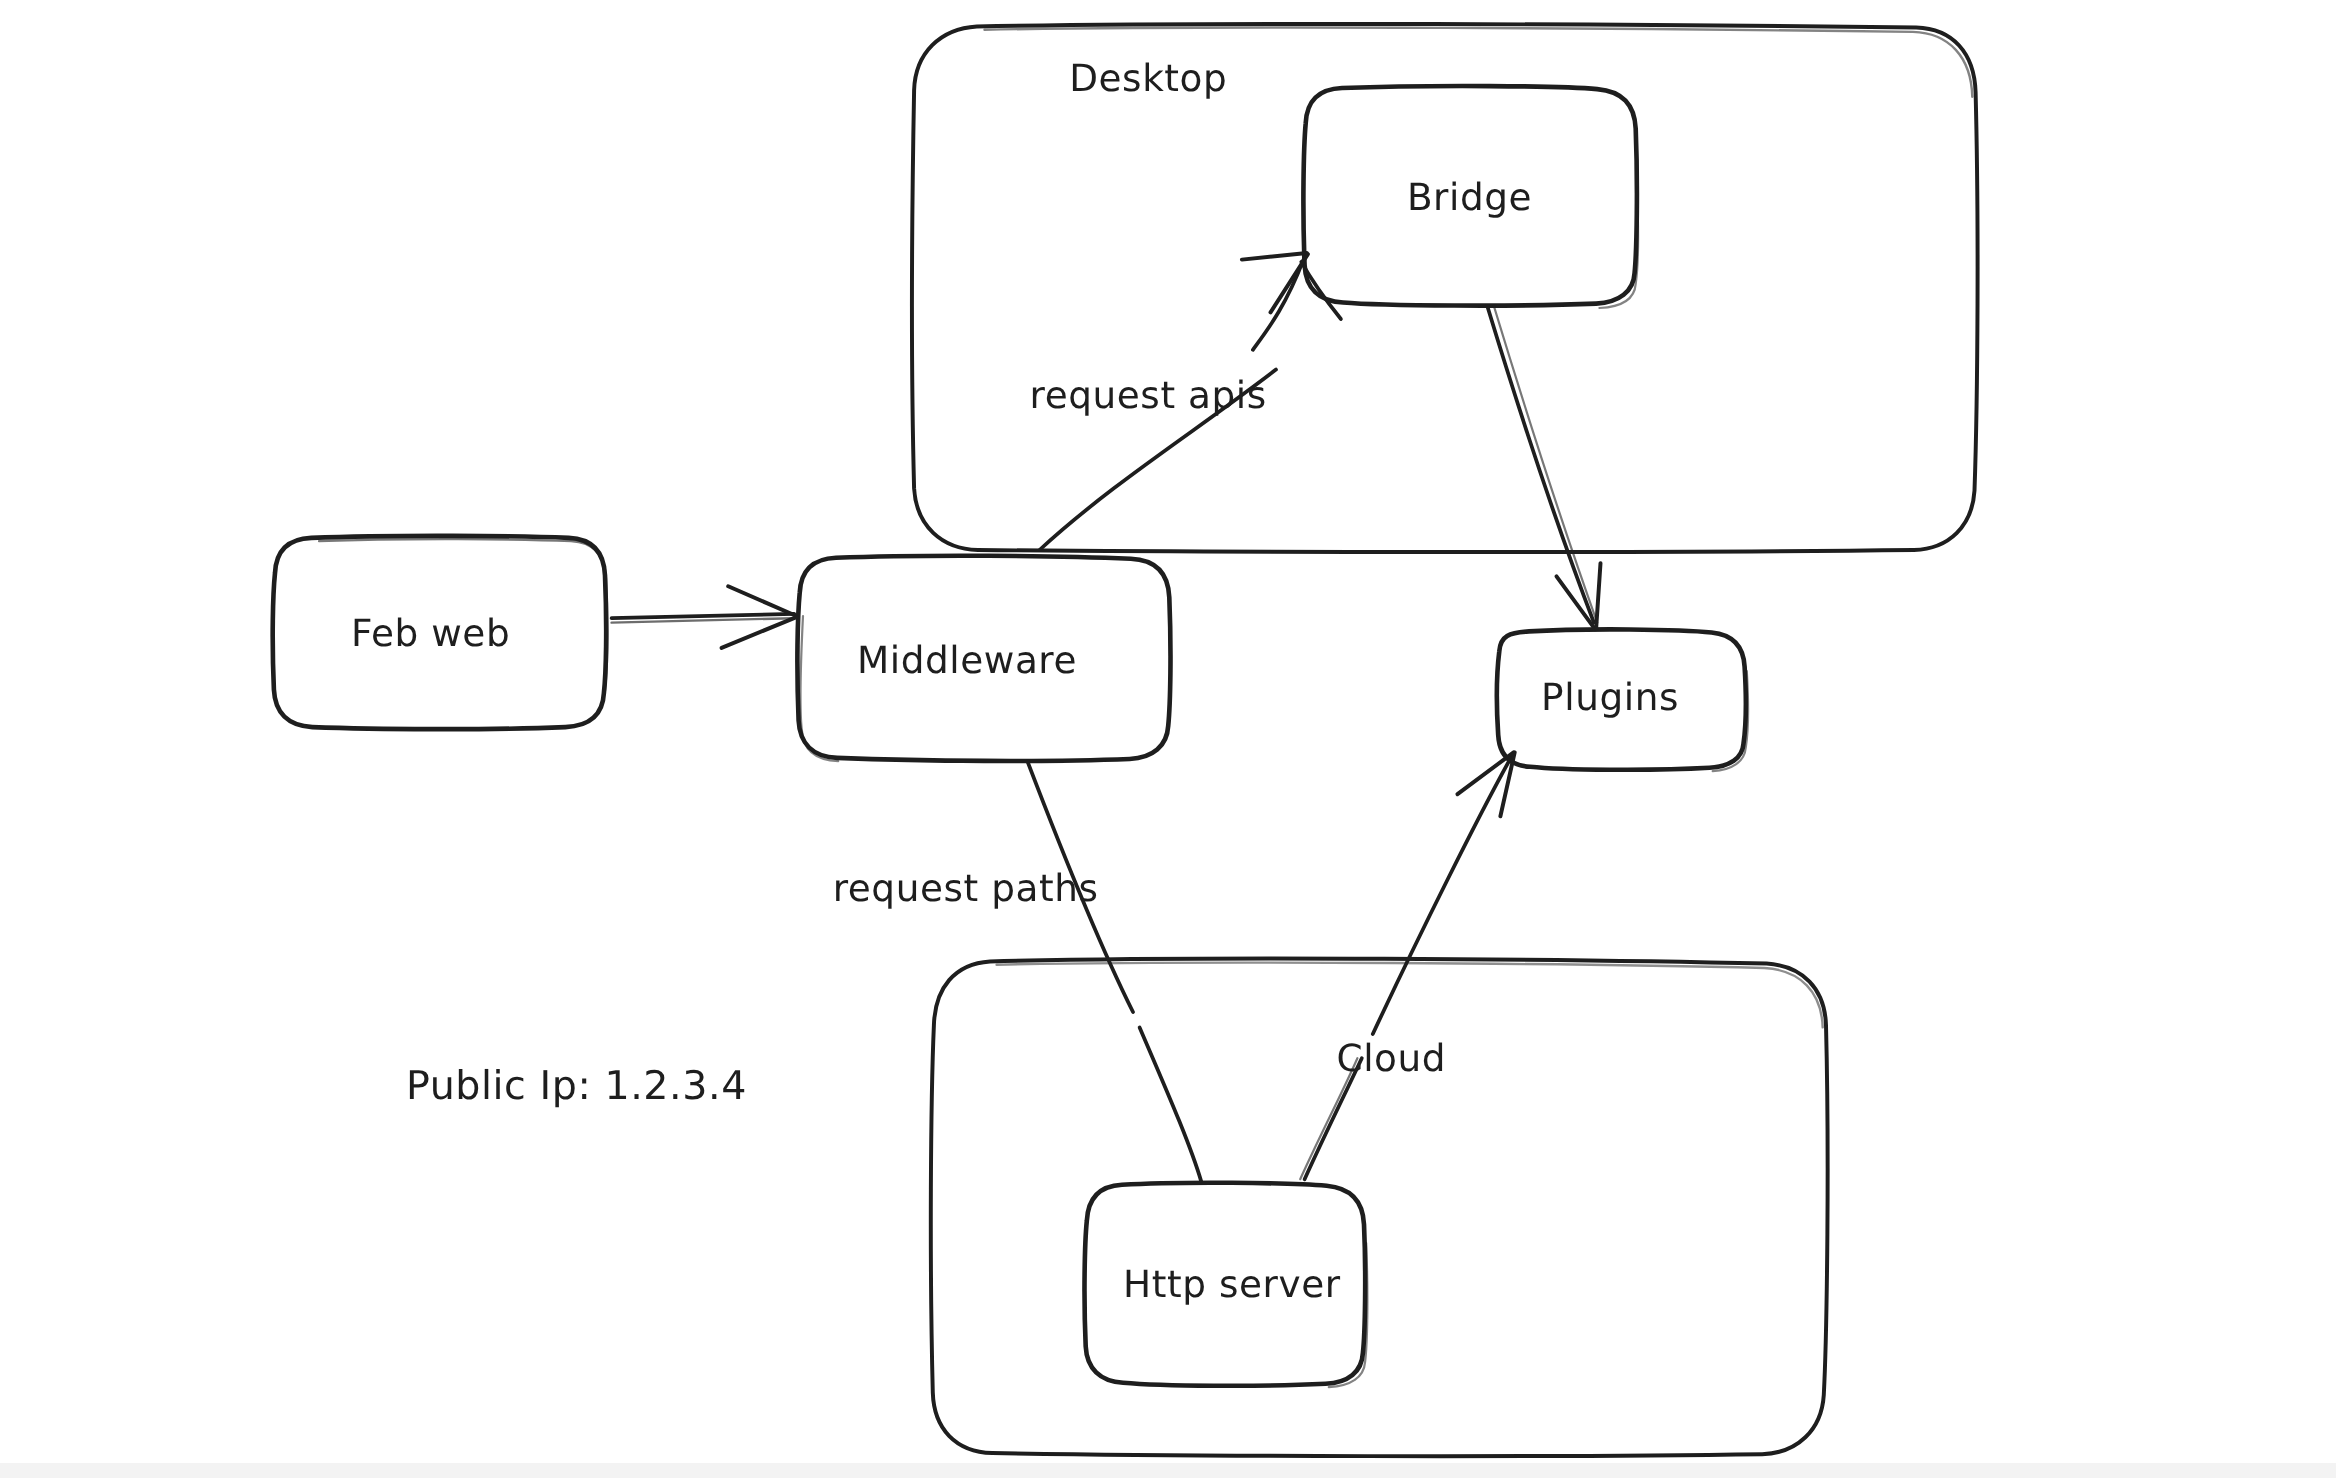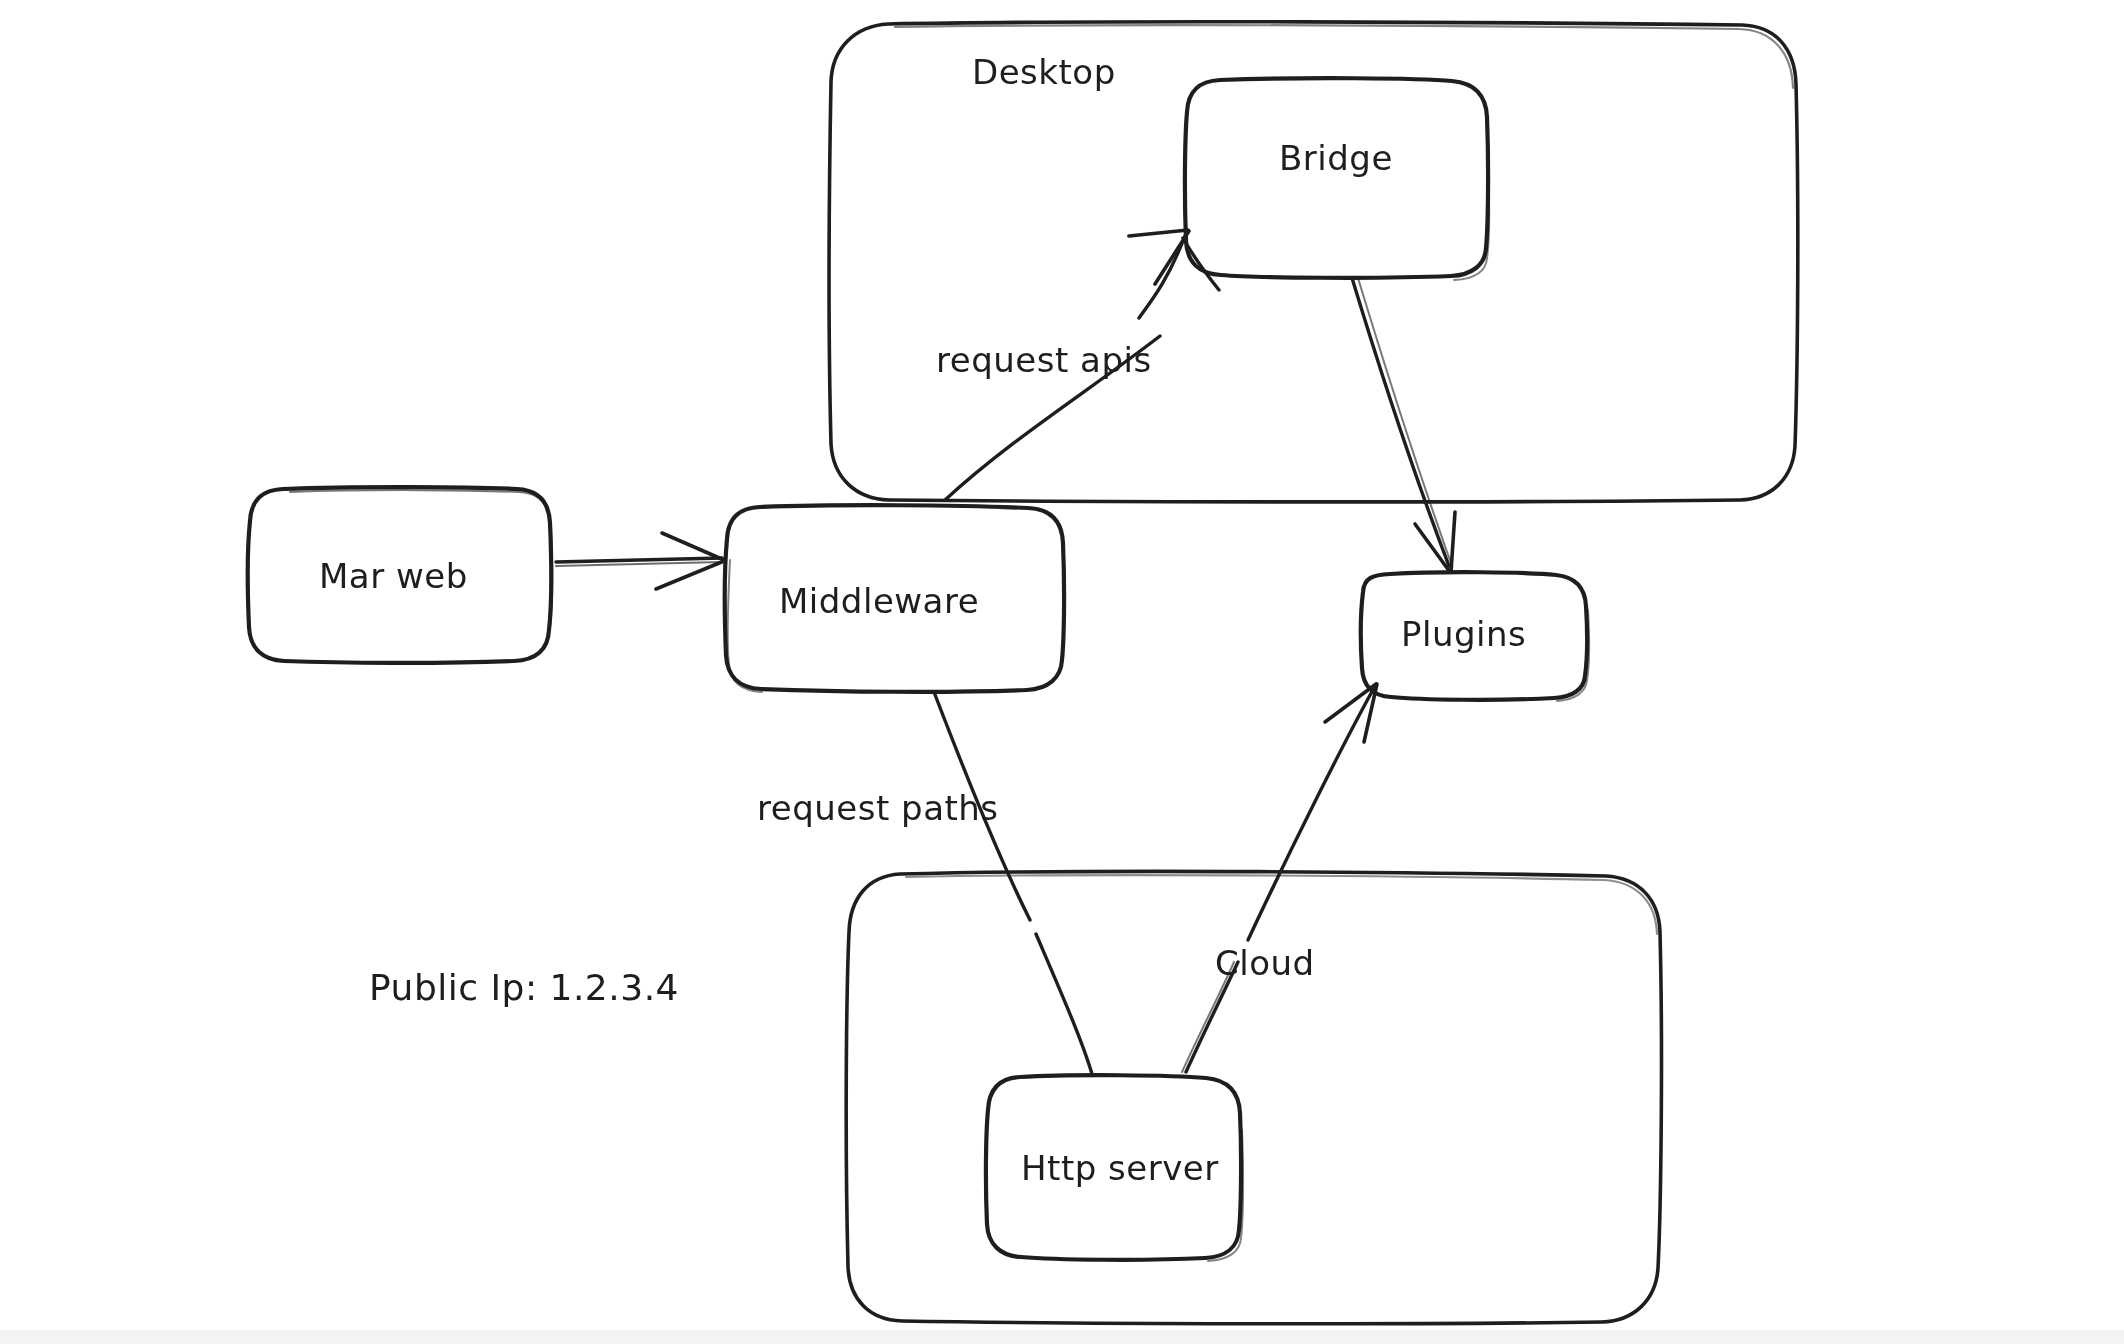--- a/index.html
+++ b/index.html
@@ -176,25 +176,25 @@
       <path class="hand-stroke arrowhead" d="M 1325 722 L 1376 684"></path>
       <path class="hand-stroke arrowhead" d="M 1364 742 L 1377 684"></path>
     </g>
 
   </svg>
 
   <div class="lbl group-lbl" style="left:972px;top:52px;">Desktop</div>
 
   <div class="lbl group-lbl" style="left:1215px;top:943px;">Cloud</div>
 
-  <div class="lbl node-lbl" style="left:319px;top:556px;">Mar web</div>
+  <div class="lbl node-lbl" style="left:319px;top:556px;">Feb web</div>
 
   <div class="lbl node-lbl" style="left:779px;top:581px;">Middleware</div>
 
-  <div class="lbl node-lbl" style="left:1279px;top:138px;">Bridge</div>
+  <div class="lbl node-lbl" style="left:1279px;top:160px;">Bridge</div>
 
   <div class="lbl node-lbl" style="left:1401px;top:614px;">Plugins</div>
 
   <div class="lbl node-lbl" style="left:1001px;top:1148px;margin-left:20px;">Http server</div>
 
   <div class="lbl edge-lbl" style="left:936px;top:340px;">request apis</div>
 
   <div class="lbl edge-lbl" style="left:757px;top:788px;">request paths</div>
 
   <div class="lbl note-lbl" style="left:369px;top:963px;">Public Ip: 1.2.3.4</div>

